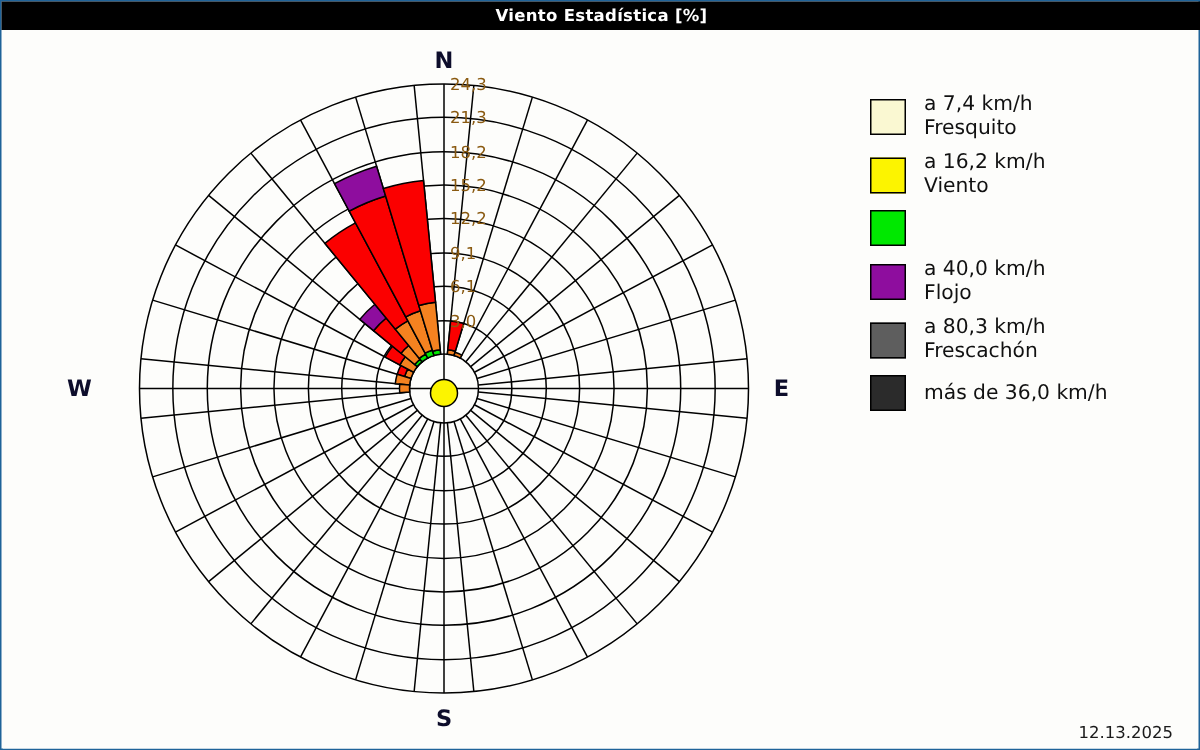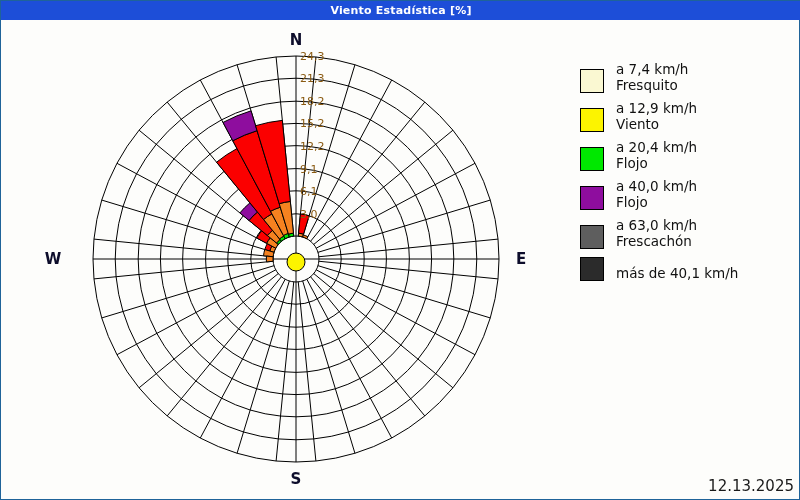--- a/index.html
+++ b/index.html
@@ -9,51 +9,51 @@
     background:#ffffff;
   }
   #app{
     position:relative;width:800px;height:500px;
     box-sizing:border-box;
     border:1px solid #1f6399;
     background:#fdfdfb;
   }
   #titlebar{
     position:absolute;left:0;top:0;width:800px;height:19px;
-    background:#1d4ed8;
+    background:#000000;
     color:#ffffff;
     font-size:11px;font-weight:bold;
     display:flex;align-items:center;justify-content:center;
     letter-spacing:.2px;
   }
   #titlebar .ttl{white-space:nowrap;}
   #plotpane{
     position:absolute;left:1px;top:20px;width:796px;height:478px;
     background:#fdfdfb;
   }
   #rose{position:absolute;left:0;top:0;}
   #legend{
     position:absolute;left:578px;top:40px;width:215px;
   }
   .leg-row{
-    display:flex;align-items:flex-end;margin-bottom:7px;
+    display:flex;align-items:center;margin-bottom:7px;
   }
   .leg-swatch{
     width:24px;height:24px;flex:0 0 24px;
     border:1px solid #000;margin-right:12px;margin-top:1px;
     box-sizing:border-box;
   }
   .leg-text{
     font-size:13.5px;color:#111;line-height:16px;
     white-space:nowrap;
   }
   .leg-text .l2{display:block;}
   #datestamp{
-    position:absolute;right:4px;bottom:4px;
-    font-size:15px;color:#1a1a1a;
+    position:absolute;right:16px;bottom:4px;
+    font-size:11px;color:#1a1a1a;
   }
   .compass{
     position:absolute;font-size:15px;font-weight:bold;color:#0d0d2b;
     text-align:center;
   }
 </style>
 </head>
 <body>
 
 <div id="app">
@@ -147,37 +147,36 @@
         </g>
       </svg>
 
     <div id="legend">
         <div class="leg-row">
           <div class="leg-swatch" style="background: rgb(250, 248, 210);"></div>
           <div class="leg-text"><span>a 7,4 km/h</span><span class="l2">Fresquito</span></div>
         </div>
         <div class="leg-row">
           <div class="leg-swatch" style="background: rgb(252, 244, 0);"></div>
-          <div class="leg-text"><span>a 12,9 km/h</span><span class="l2">Viento</span></div>
+          <div class="leg-text"><span>a 16,2 km/h</span><span class="l2">Viento</span></div>
         </div>
         <div class="leg-row">
           <div class="leg-swatch" style="background: rgb(0, 232, 0);"></div>
-          <div class="leg-text"><span>a 20,4 km/h</span><span class="l2">Flojo</span></div>
         </div>
         <div class="leg-row">
           <div class="leg-swatch" style="background: rgb(142, 13, 158);"></div>
           <div class="leg-text"><span>a 40,0 km/h</span><span class="l2">Flojo</span></div>
         </div>
         <div class="leg-row">
           <div class="leg-swatch" style="background: rgb(94, 94, 94);"></div>
-          <div class="leg-text"><span>a 63,0 km/h</span><span class="l2">Frescachón</span></div>
+          <div class="leg-text"><span>a 80,3 km/h</span><span class="l2">Frescachón</span></div>
         </div>
         <div class="leg-row">
           <div class="leg-swatch" style="background: rgb(43, 43, 43);"></div>
-          <div class="leg-text"><span>más de 40,1 km/h</span></div>
+          <div class="leg-text"><span>más de 36,0 km/h</span></div>
         </div>
       </div>
 
     <div id="datestamp">12.13.2025</div>
   <div class="compass" style="left: 285px; top: 10px; width: 18px;">N</div>
       <div class="compass" style="left: 285px; top: 449px; width: 18px;">S</div>
       <div class="compass" style="left: 42px; top: 229px; width: 18px;">W</div>
       <div class="compass" style="left: 510px; top: 229px; width: 18px;">E</div>
     </div>
 

